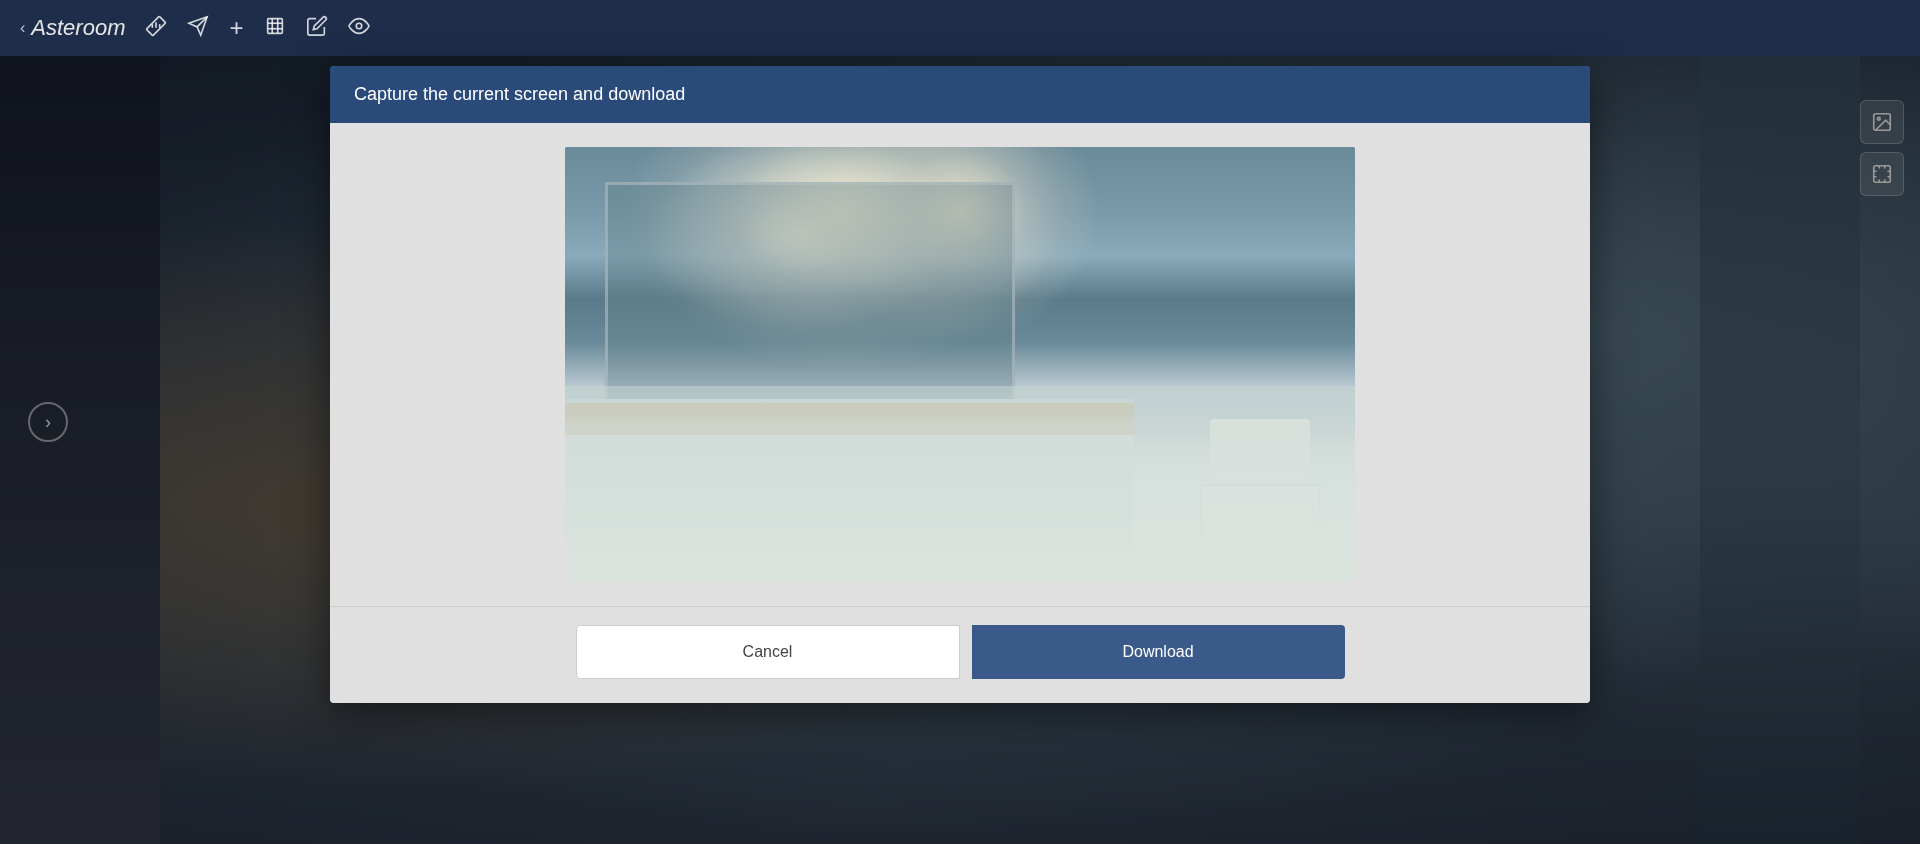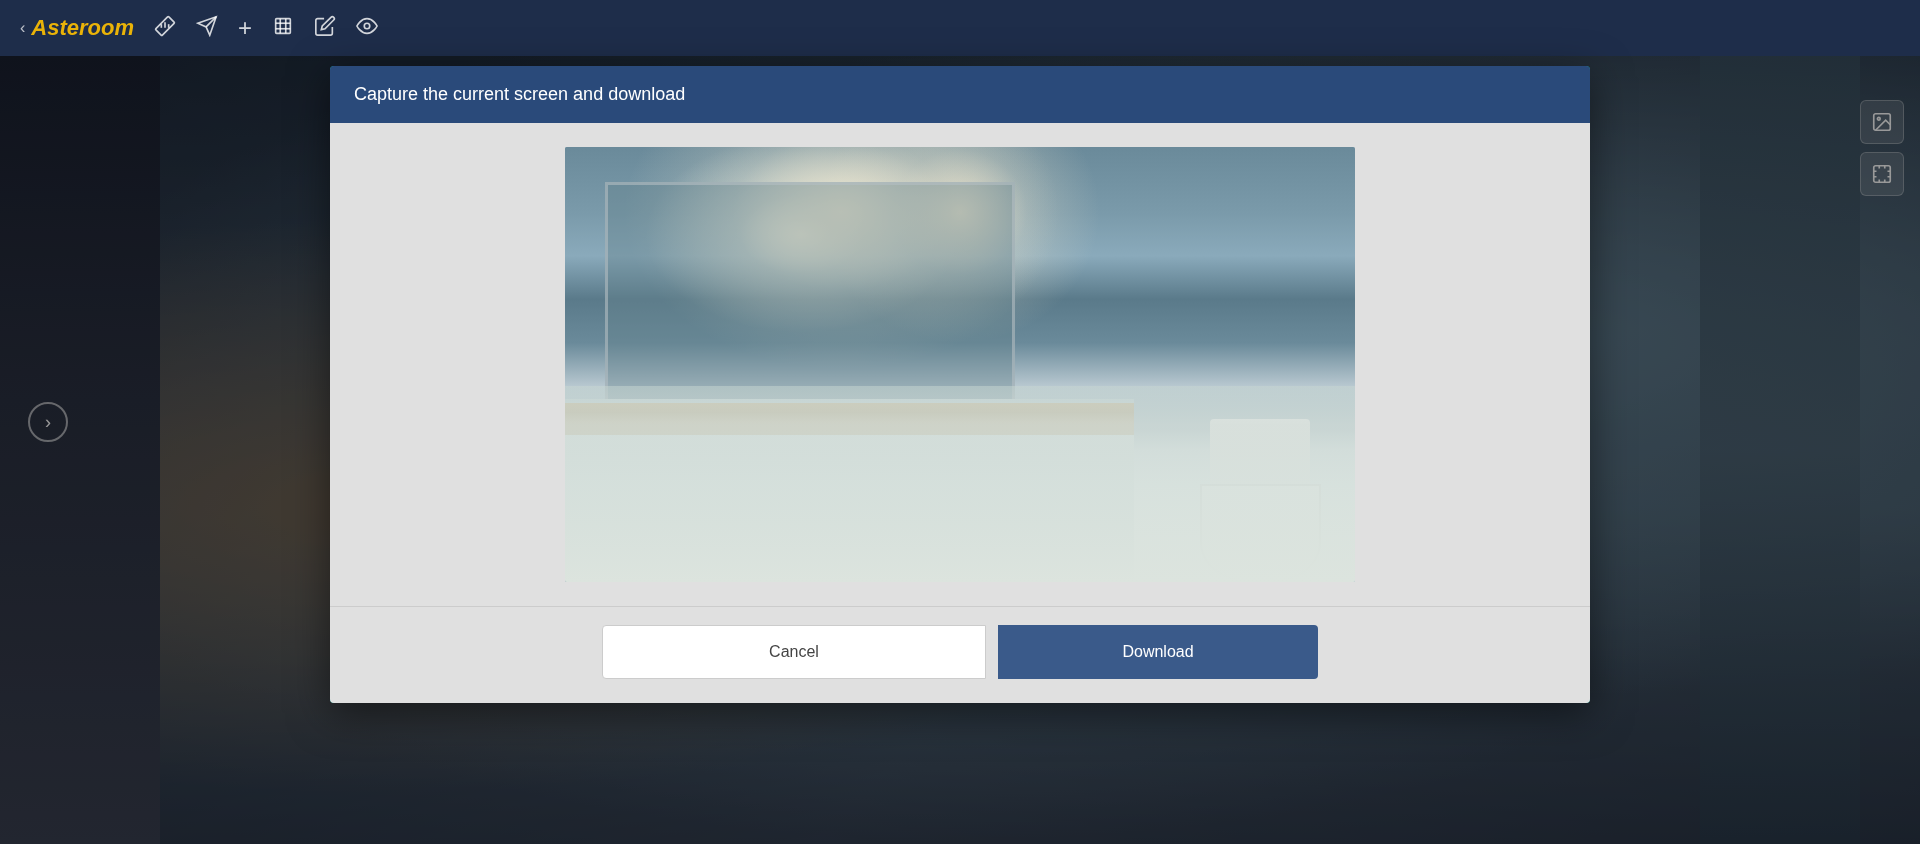--- a/index.html
+++ b/index.html
@@ -284,21 +284,21 @@
       background: white;
       border: 1px solid #ccc;
       border-radius: 4px 0 0 4px;
       font-size: 16px;
       color: #444;
       cursor: pointer;
       font-family: inherit;
     }
 
     .btn-download {
-      width: 320px;
+      width: 373px;
       height: 54px;
       background: #3a5a8a;
       border: none;
       border-radius: 0 4px 4px 0;
       font-size: 16px;
       color: white;
       cursor: pointer;
       font-family: inherit;
       font-weight: 500;
     }
@@ -351,21 +351,21 @@
     <svg width="22" height="22" viewBox="0 0 24 24" fill="none" stroke="white" stroke-width="1.8">
       <rect x="3" y="3" width="18" height="18" rx="2"></rect>
       <path d="M9 3v3M15 3v3M3 9h3M18 9h3M3 15h3M18 15h3M9 21v-3M15 21v-3"></path>
     </svg>
   </div>
 </div>
 
 <div class="top-navbar">
   <div class="nav-back">
     <span style="font-size:16px;">‹</span>
-    <span style="font-style:italic; font-size:22px; font-weight:700; color:#eab308;">Asteroom</span>
+    <span style="font-style:italic; font-size:22px; font-weight:400; color:#e5e5e5;">Asteroom</span>
   </div>
 
 
   <div class="nav-tools">
 
     <span class="nav-tool-icon">
       <svg width="22" height="22" viewBox="0 0 24 24" fill="none" stroke="rgba(255,255,255,0.8)" stroke-width="1.8">
         <rect x="2" y="7" width="20" height="10" rx="1" transform="rotate(-45 12 12)"></rect>
         <line x1="8" y1="10" x2="8" y2="14"></line>
         <line x1="12" y1="8" x2="12" y2="14"></line>

